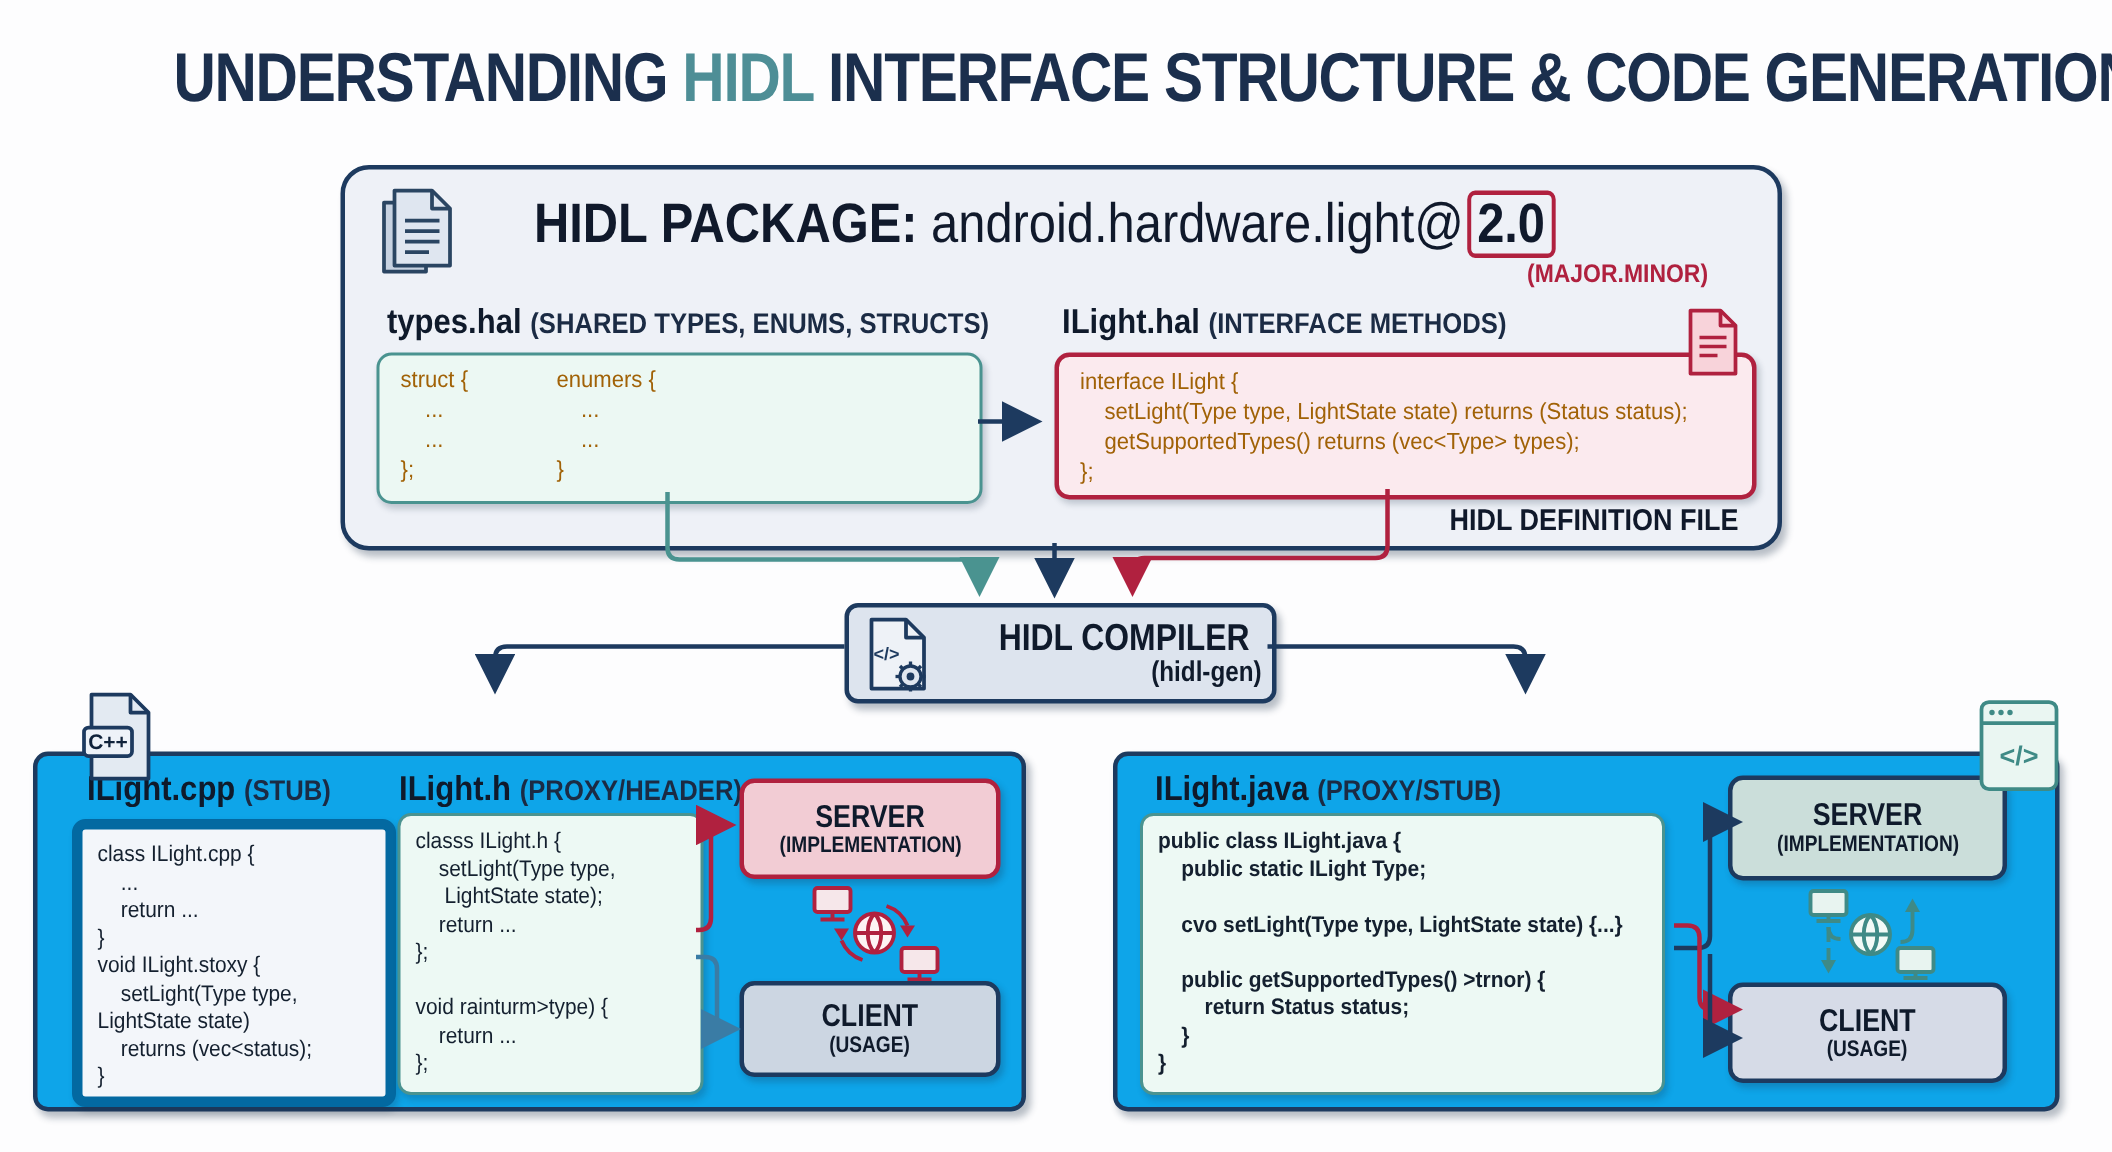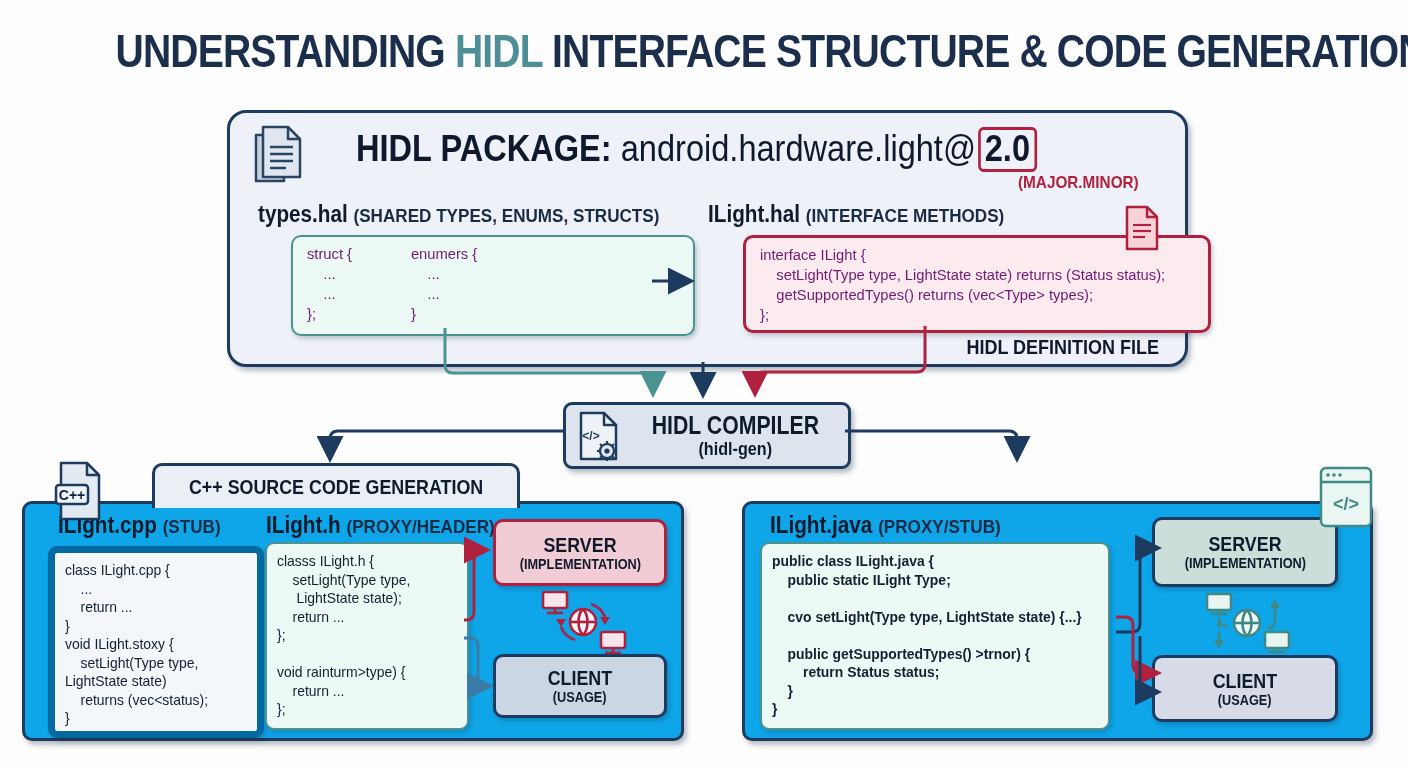--- a/index.html
+++ b/index.html
@@ -17,30 +17,30 @@
 
   
   .pkg{left:227px;top:110px;width:955px;height:251px;background:#eef1f7;border:3px solid #1d3a5f;border-radius:19px;box-shadow:3px 4px 5px rgba(25,45,70,.30);z-index:2;}
   .pkg-head{left:126px;top:14px;font-size:37px;color:#10192b;white-space:nowrap;transform:scaleX(.88);transform-origin:left center;}
   .pkg-head b{font-weight:800;}
   .ver-box{display:inline-block;border:3px solid #b0213f;border-radius:6px;padding:0 5px;margin-left:2px;font-weight:800;line-height:1.05;}
   .ver-note{left:788px;top:60px;color:#b0213f;font-weight:800;font-size:17px;transform:scaleX(.9);transform-origin:left center;}
   .file-label{font-size:23px;color:#0f1a2b;white-space:nowrap;transform:scaleX(.9);transform-origin:left center;}
   .file-label b{font-weight:800;}
   .file-label .sub{font-size:19px;font-weight:700;color:#1b2b44;}
-  .codebox{border-radius:10px;box-shadow:2px 3px 4px rgba(25,45,70,.22);font-size:15.5px;line-height:20px;padding:7px 0 0 14px;color:#701a75;margin-left:40px;}
+  .codebox{border-radius:10px;box-shadow:2px 3px 4px rgba(25,45,70,.22);font-size:15.5px;line-height:20px;padding:7px 0 0 14px;color:#a16207;}
   .codebox .inner{transform:scaleX(.95);transform-origin:0 0;}
   .code-line{white-space:pre;}
   .mint{background:#ecf8f3;border:2.5px solid #4a9390;}
   .pinkbox{background:#fbeaee;border:3px solid #b0213f;}
   .pkg-footer{right:26px;bottom:5px;font-size:20px;font-weight:800;color:#10192b;transform:scaleX(.9);transform-origin:right center;}
 
   
   .compiler{left:563px;top:402px;width:282px;height:61px;background:#dde4ee;border:3px solid #1d3a5f;border-radius:9px;box-shadow:3px 4px 5px rgba(25,45,70,.30);z-index:2;display:flex;align-items:center;}
-  .compiler .txt{flex:1;text-align:center;line-height:1.05;}
+  .compiler .txt{flex:1;text-align:right;line-height:1.05;}
   .compiler .t1{font-size:25px;font-weight:800;color:#0f1a2b;}
   .compiler .t2{font-size:19px;font-weight:800;color:#0f1a2b;}
 
   
   .section{border:3px solid #1d3a5f;border-radius:10px;box-shadow:3px 4px 5px rgba(25,45,70,.30);z-index:2;}
   .sec-cpp{left:22px;top:501px;width:656px;height:234px;background:#0ea5e9;}
   .sec-java{left:742px;top:501px;width:625px;height:234px;background:#0ea5e9;}
   .tab{top:463px;height:42px;border:3px solid #1d3a5f;border-bottom:none;border-radius:10px 10px 0 0;z-index:3;display:flex;align-items:center;justify-content:center;font-size:21px;font-weight:800;color:#0f1a2b;}
   .tab-cpp{left:152px;width:362px;background:#eaeef5;}
   .tab-java{left:862px;width:318px;background:#e8f3ef;}
@@ -146,23 +146,20 @@
           </g>
         </g>
       </svg>
     </div>
     <div class="txt">
       <div class="t1 cond-c">HIDL COMPILER</div>
       <div class="t2 cond-c">(hidl-gen)</div>
     </div>
   </div>
 
-  <div class="abs tab tab-cpp">
-      <span class="cond-c">C++ SOURCE CODE GENERATION</span>
-    </div>
   <div class="abs section sec-cpp">
     <div class="abs file-label" style="left:33px;top:8px;"><b>ILight.cpp</b>&nbsp;<span class="sub">(STUB)</span></div>
     <div class="abs codebox2 cppstub" style="left:23px;top:42px;width:192px;height:170px;">
       <div class="inner">
           <div class="code-line">class ILight.cpp {</div>
           <div class="code-line">    ...</div>
           <div class="code-line">    return ...</div>
           <div class="code-line">}</div>
           <div class="code-line">void ILight.stoxy {</div>
           <div class="code-line">    setLight(Type type,</div>

